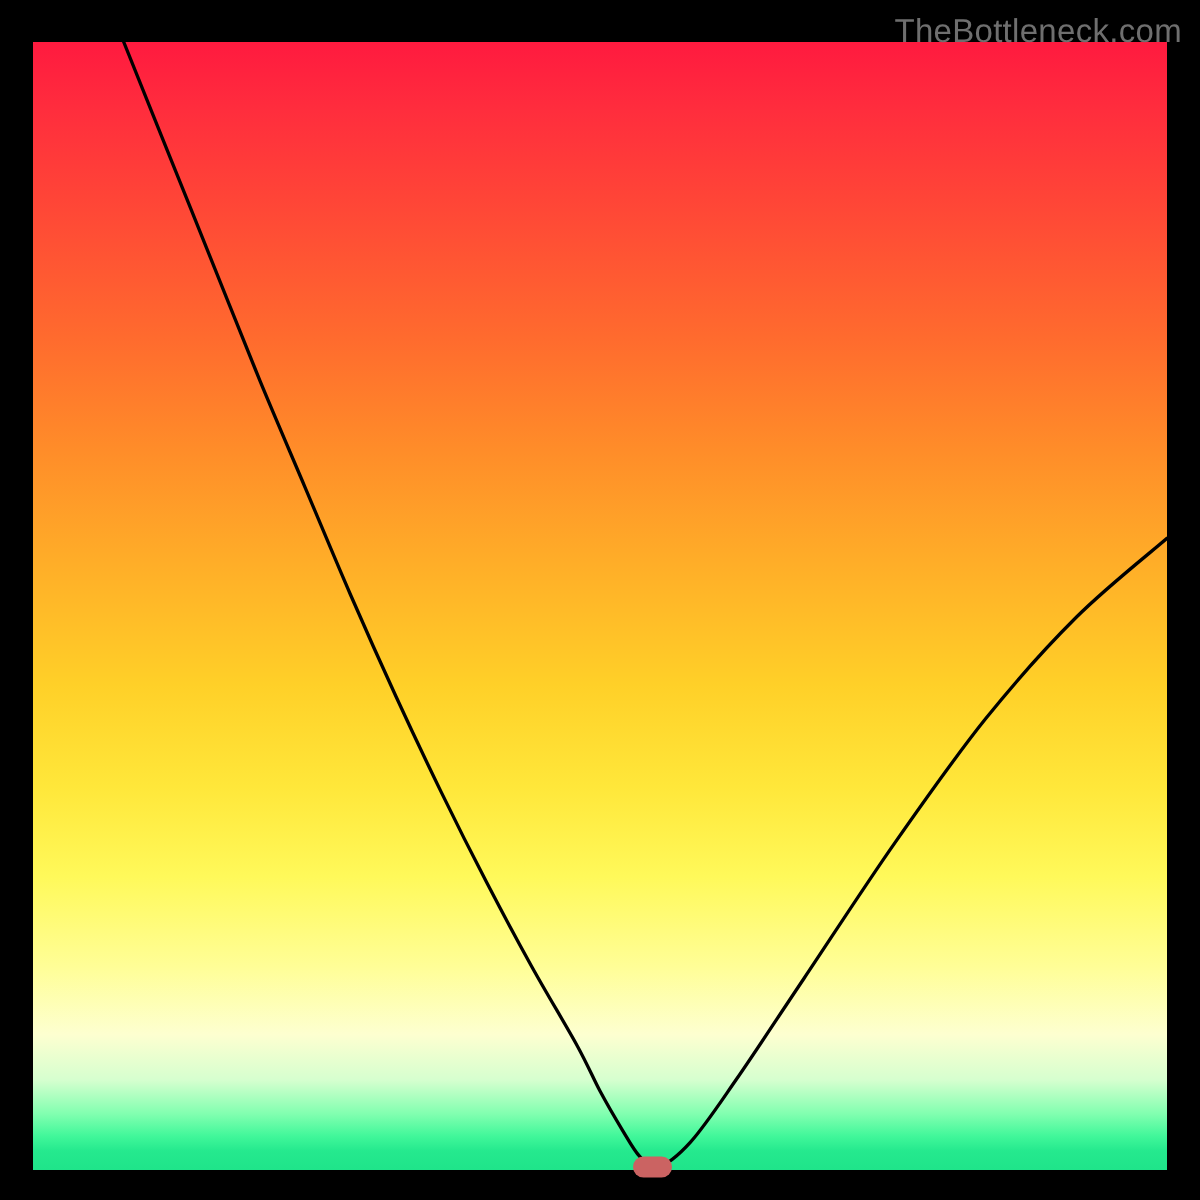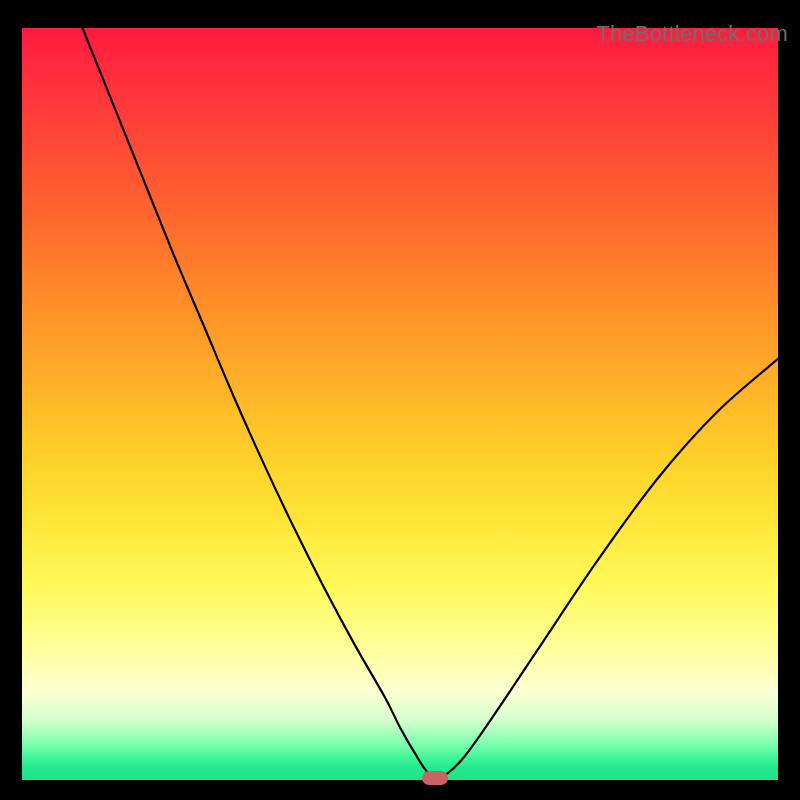--- a/index.html
+++ b/index.html
@@ -12,21 +12,21 @@
     font-family: Arial, Helvetica, sans-serif;
   }
   .frame {
     position: relative;
     width: 800px;
     height: 800px;
     background: #000;
   }
   .watermark {
     position: absolute;
-    top: 21px;
+    top: 8px;
     right: 12px;
     color: #6f6f6f;
     font-size: 22px;
     font-weight: 400;
     letter-spacing: 0.2px;
     z-index: 5;
   }
   .plot {
     position: absolute;
     left: 22px;

